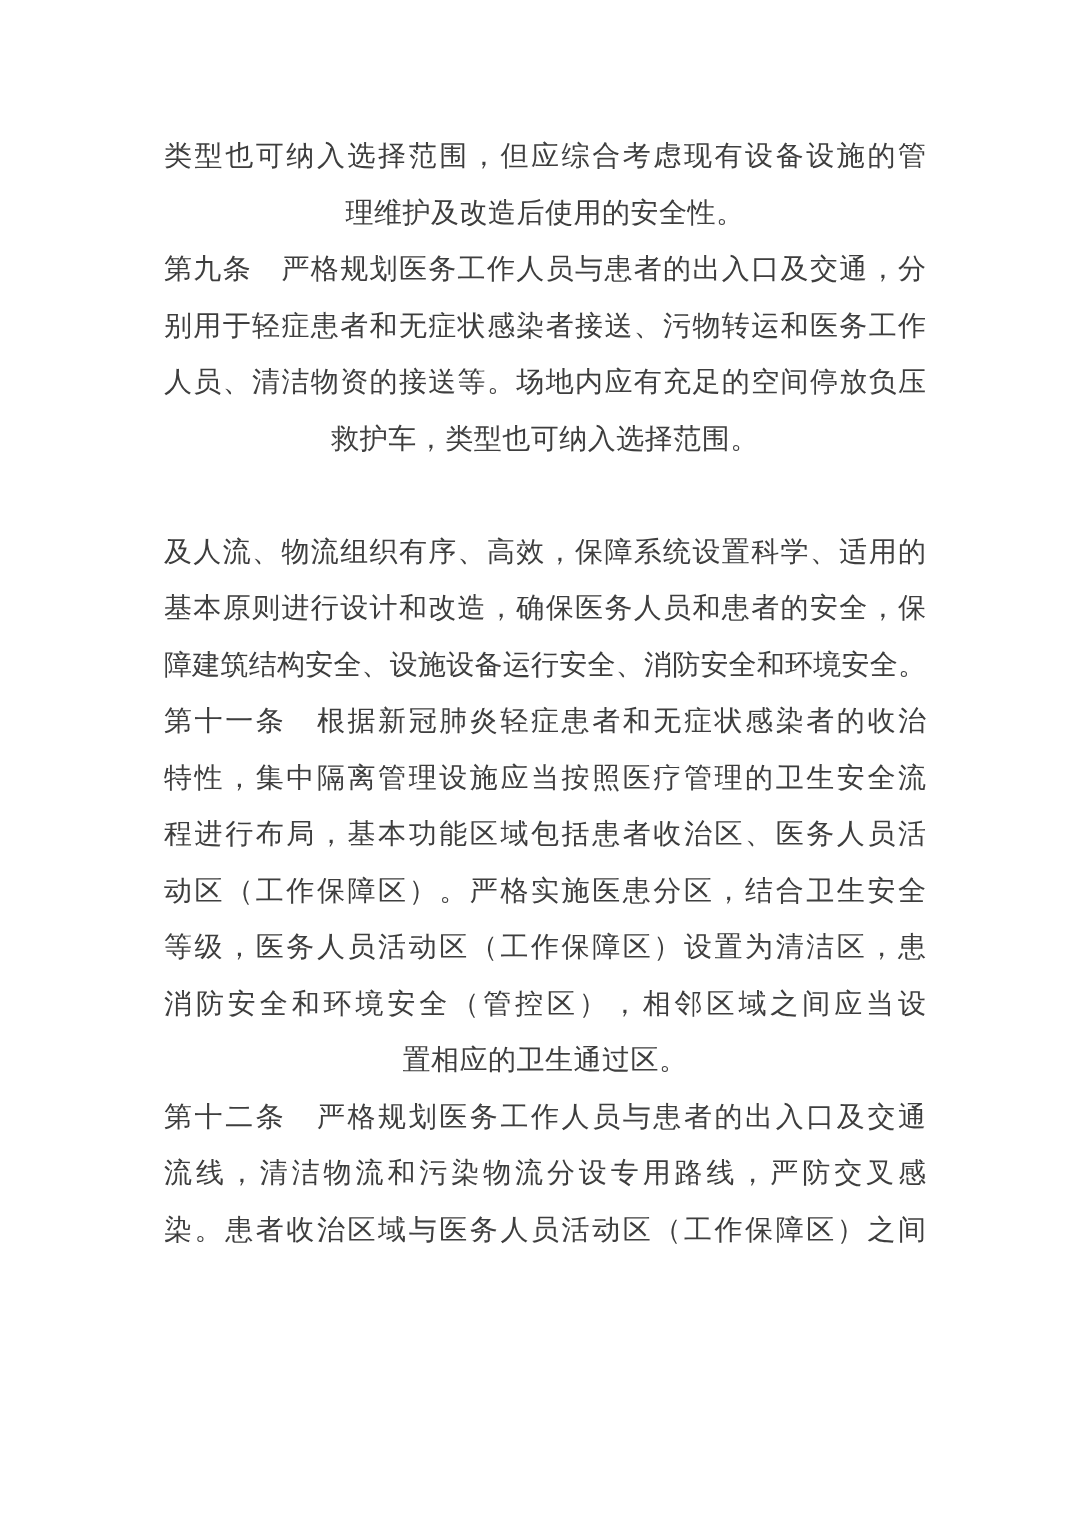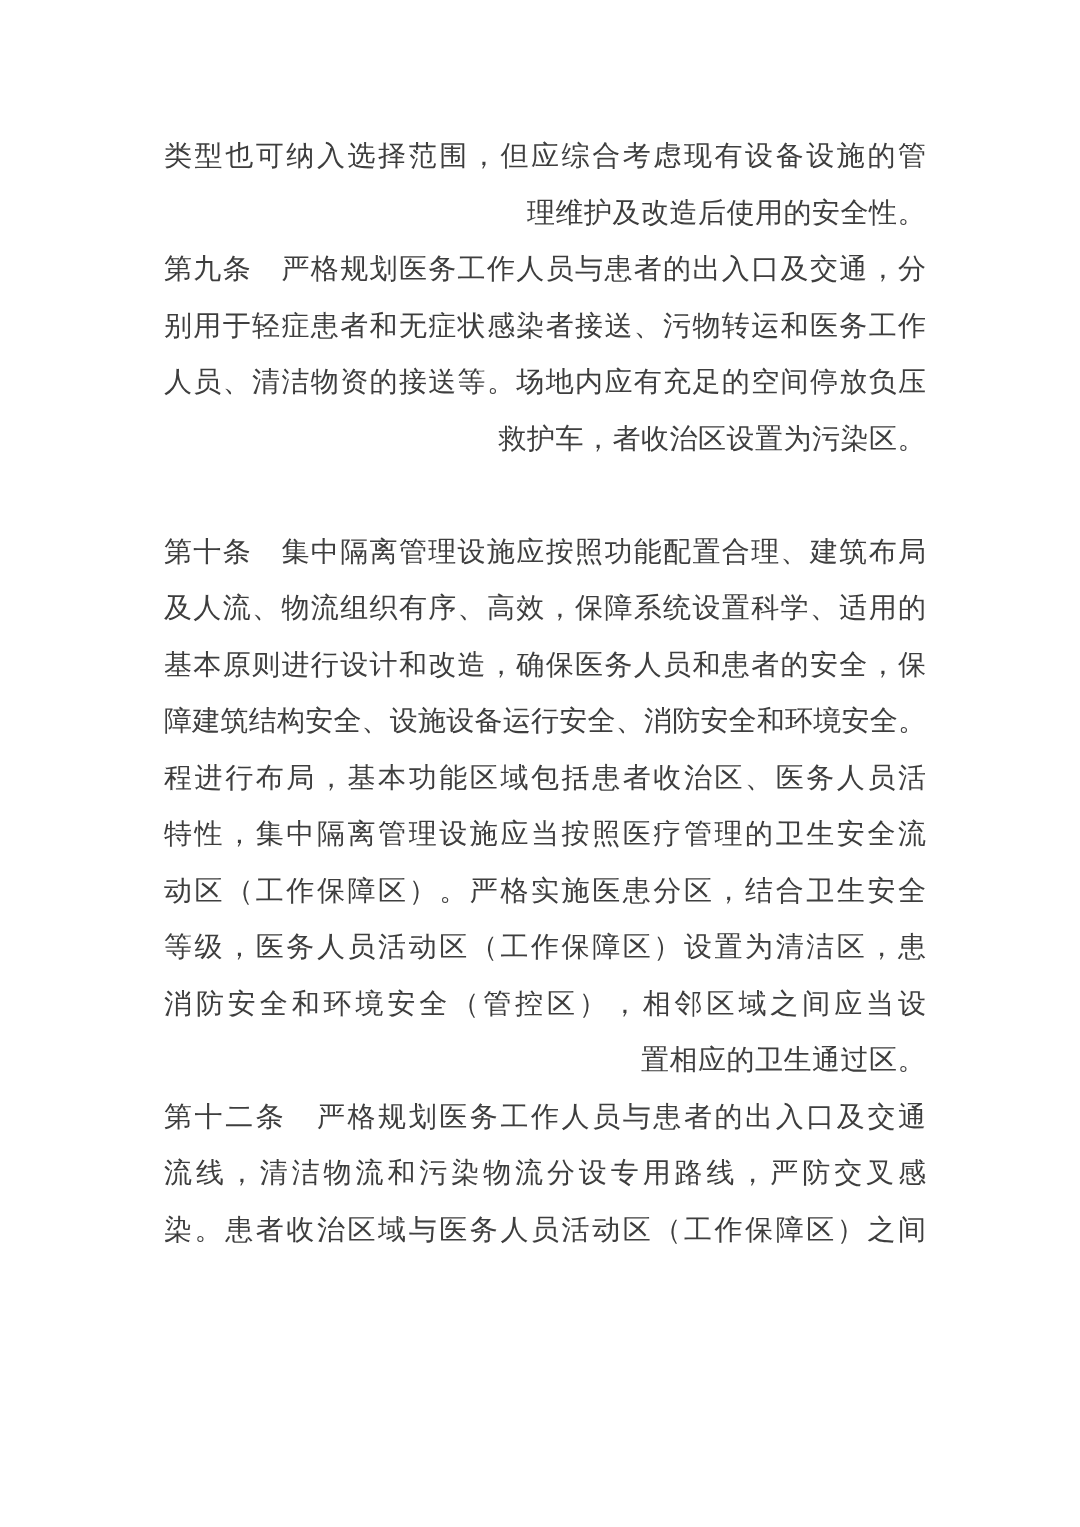--- a/index.html
+++ b/index.html
@@ -22,21 +22,21 @@
   }
   .line {
     height: 56.5px;
     line-height: 56.5px;
     font-size: 28px;
     font-family: "Liberation Serif", "DejaVu Serif", serif;
     color: #3e3e3e;
     letter-spacing: 0.5px;
     white-space: normal;
     overflow: hidden;
-    text-align: right;
+    text-align: center;
   }
   .line.justified {
     text-align: justify;
     text-align-last: justify;
     text-justify: inter-character;
     letter-spacing: 0;
   }
   .line.blank {
     
   }
@@ -44,28 +44,28 @@
 </head>
 <body>
 
 <div class="page">
   <div class="text-column">
     <div class="line justified">类型也可纳入选择范围，但应综合考虑现有设备设施的管</div>
     <div class="line">理维护及改造后使用的安全性。</div>
     <div class="line justified">第九条　严格规划医务工作人员与患者的出入口及交通，分</div>
     <div class="line justified">别用于轻症患者和无症状感染者接送、污物转运和医务工作</div>
     <div class="line justified">人员、清洁物资的接送等。场地内应有充足的空间停放负压</div>
-    <div class="line">救护车，者收治区设置为污染区。</div>
+    <div class="line">救护车，类型也可纳入选择范围。</div>
     <div class="line blank"></div>
-    <div class="line justified">第十条　集中隔离管理设施应按照功能配置合理、建筑布局</div>
     <div class="line justified">及人流、物流组织有序、高效，保障系统设置科学、适用的</div>
     <div class="line justified">基本原则进行设计和改造，确保医务人员和患者的安全，保</div>
     <div class="line justified">障建筑结构安全、设施设备运行安全、消防安全和环境安全。</div>
+    <div class="line justified">第十一条　根据新冠肺炎轻症患者和无症状感染者的收治</div>
+    <div class="line justified">特性，集中隔离管理设施应当按照医疗管理的卫生安全流</div>
     <div class="line justified">程进行布局，基本功能区域包括患者收治区、医务人员活</div>
-    <div class="line justified">特性，集中隔离管理设施应当按照医疗管理的卫生安全流</div>
     <div class="line justified">动区（工作保障区）。严格实施医患分区，结合卫生安全</div>
     <div class="line justified">等级，医务人员活动区（工作保障区）设置为清洁区，患</div>
     <div class="line justified">消防安全和环境安全（管控区），相邻区域之间应当设</div>
     <div class="line">置相应的卫生通过区。</div>
     <div class="line justified">第十二条　严格规划医务工作人员与患者的出入口及交通</div>
     <div class="line justified">流线，清洁物流和污染物流分设专用路线，严防交叉感</div>
     <div class="line justified">染。患者收治区域与医务人员活动区（工作保障区）之间</div>
   </div>
 </div>
 

